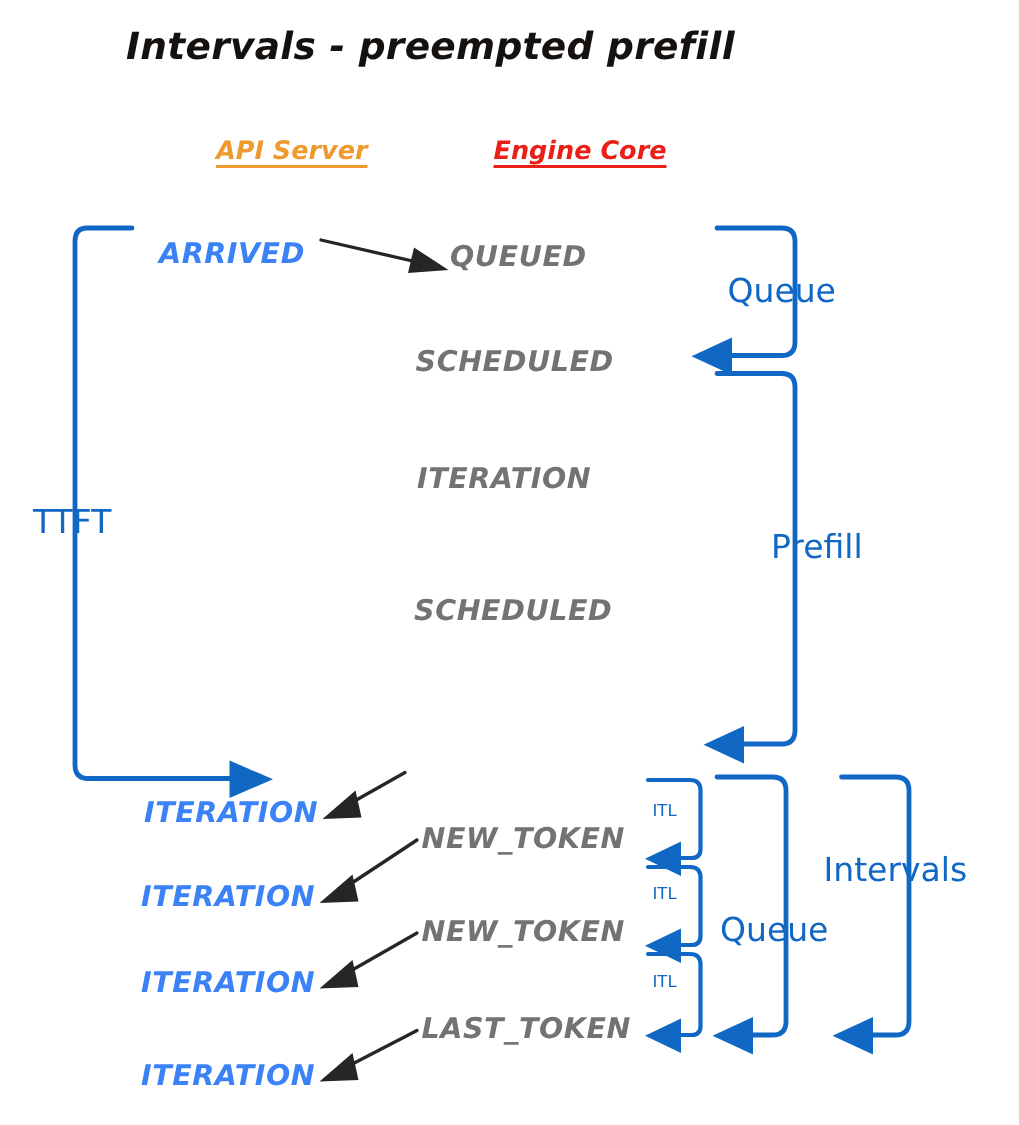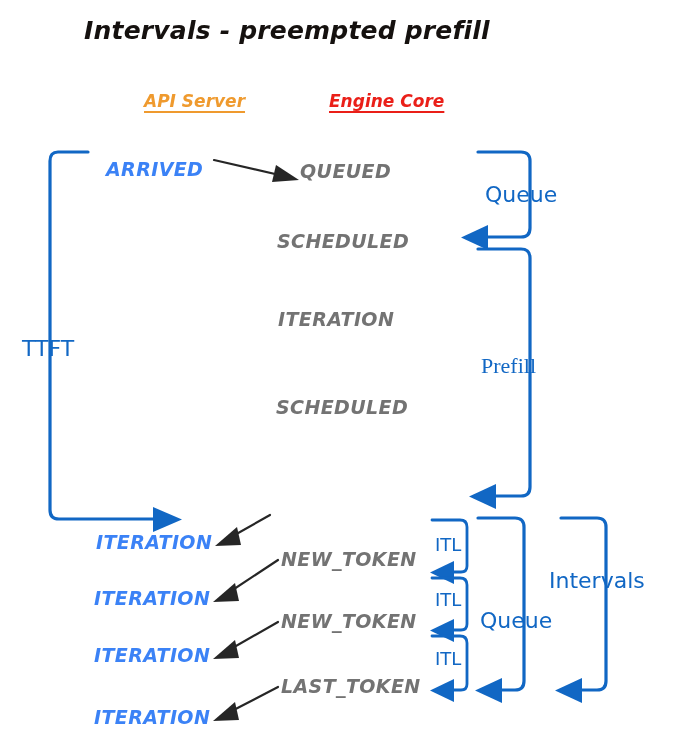--- a/index.html
+++ b/index.html
@@ -19,24 +19,24 @@
   #head-api{left:103px;top:91px;color:#ef9a2e;}
   #head-engine{left:288px;top:91px;color:#ea1f18;}
 
   .state-orange{font-size:19px;color:#3b82f6;letter-spacing:.4px;}
   .state-red{font-size:19px;color:#737373;letter-spacing:.4px;}
 
   .blue-lbl{font-family:"DejaVu Sans","Liberation Sans",sans-serif;
             font-style:normal;font-weight:400;color:#1167c4;}
   #lbl-ttft{left:22px;top:336px;font-size:22px;}
   #lbl-queue{left:485px;top:182px;font-size:22px;}
-  #lbl-prefill{left:481px;top:353px;font-size:22px;font-family:Liberation Serif, serif;}
+  #lbl-prefill{left:514px;top:353px;font-size:22px;}
   #lbl-decode{left:480px;top:608px;font-size:22px;}
   #lbl-inference{left:549px;top:568px;font-size:22px;}
-  .lbl-itl{font-size:18px;left:435px;}
+  .lbl-itl{font-size:11px;left:435px;}
   #lbl-itl-1{top:534px;} #lbl-itl-2{top:589px;} #lbl-itl-3{top:648px;}
 
   svg.layer{position:absolute;left:0;top:0;width:679px;height:750px;
             overflow:visible;pointer-events:none;}
   .bl{fill:none;stroke:#1167c4;stroke-width:3.2;stroke-linecap:round;}
   .bl-thin{fill:none;stroke:#1167c4;stroke-width:2.8;stroke-linecap:round;}
   .bhead{fill:#1167c4;}
   .blk{fill:none;stroke:#262626;stroke-width:2.2;stroke-linecap:round;}
   .blkhead{fill:#262626;}
 </style>

